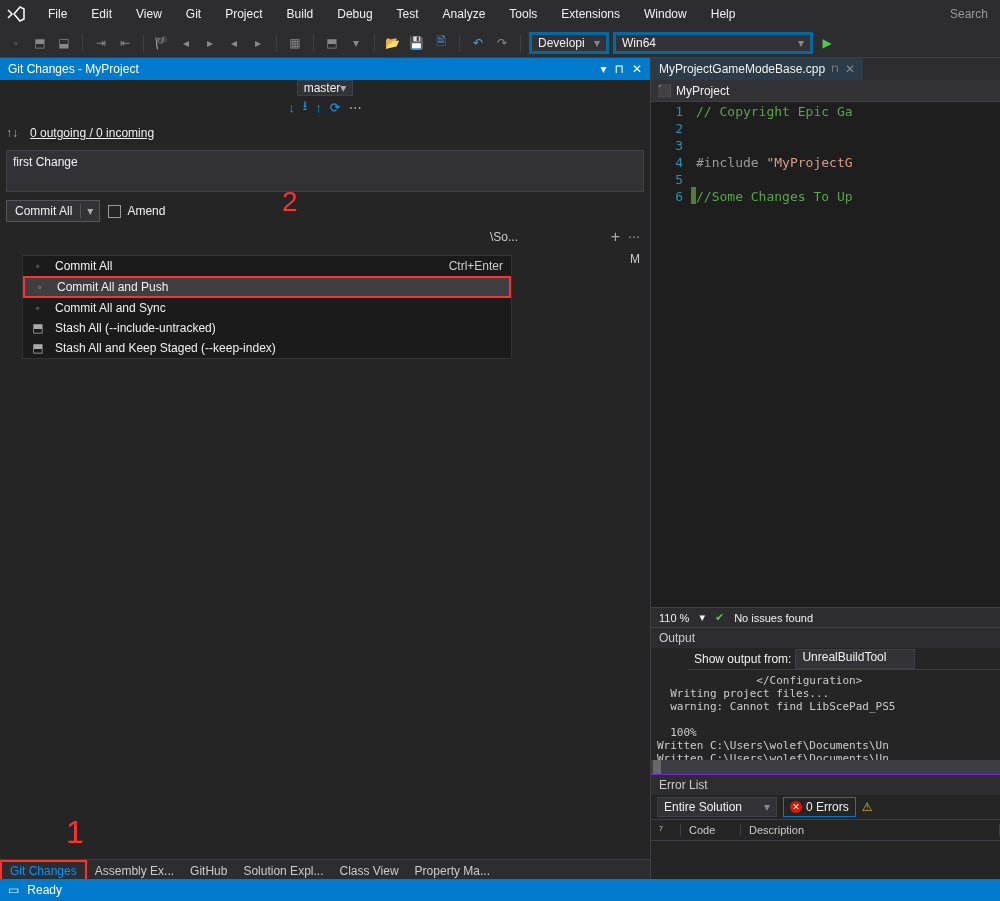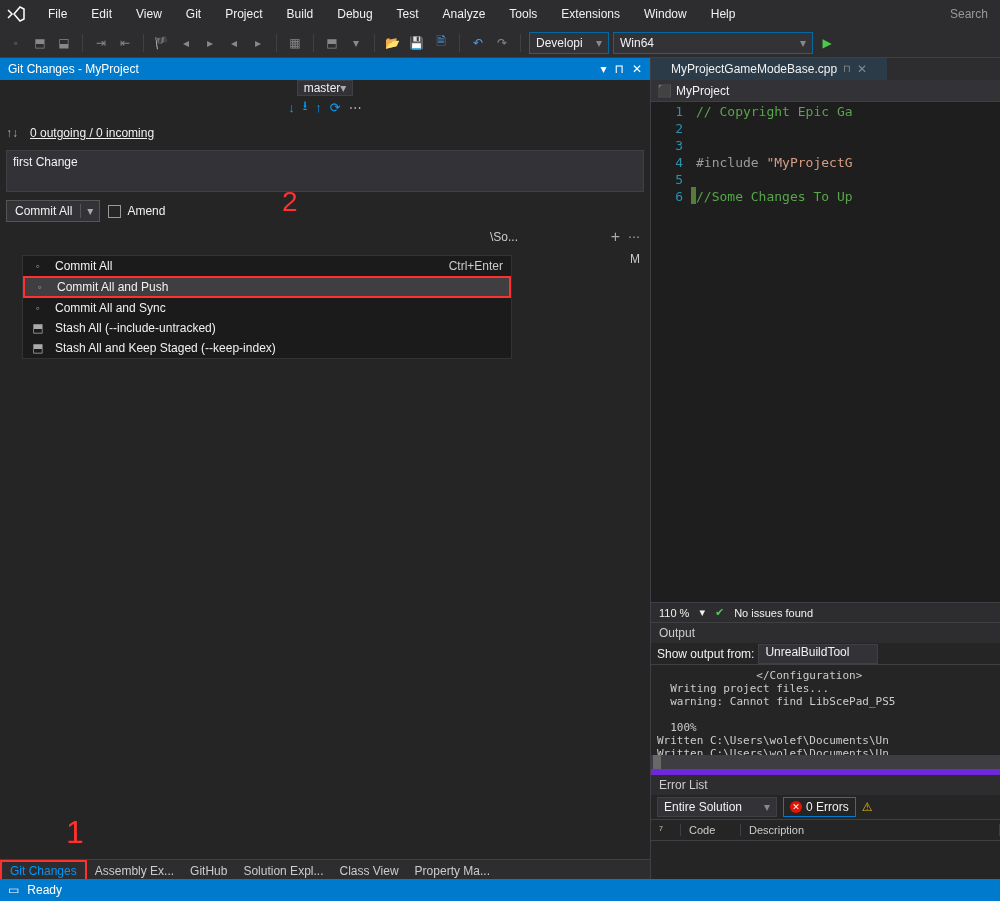--- a/index.html
+++ b/index.html
@@ -49,21 +49,21 @@
 .tb-icon {
   width: 20px; height: 20px;
   display: flex; align-items: center; justify-content: center;
   color: #888;
   font-size: 12px;
 }
 .tb-sep { width: 1px; height: 18px; background: #3f3f46; margin: 0 4px; }
 .tb-combo {
   height: 22px;
   background: #333337;
-  border: 1px solid #0369a1;
+  border: 3px solid #0369a1;
   color: #f1f1f1;
   padding: 0 6px;
   display: flex;
   align-items: center;
   min-width: 80px;
 }
 .tb-combo.wide { min-width: 200px; }
 .tb-combo .caret { margin-left: auto; color: #888; }
 .main {
   display: flex;
@@ -246,21 +246,21 @@
   font-size: 32px;
 }
 .editor-tabs {
   height: 22px;
   display: flex;
   align-items: center;
   background: #2d2d30;
 }
 .ed-tab {
   background: #1c97ea22;
-  padding: 0 20px;
+  padding: 0 8px;
   height: 22px;
   line-height: 22px;
   display: flex;
   gap: 6px;
   align-items: center;
 }
 .ed-tab .pin { color: #888; font-size: 10px; }
 .ed-tab .x { color: #888; }
 .nav-row {
   height: 22px;
@@ -312,40 +312,41 @@
   color: #ccc;
   background: #2d2d30;
 }
 .out-toolbar {
   height: 22px;
   display: flex;
   align-items: center;
   padding: 0 6px;
   gap: 4px;
   border-bottom: 1px solid #3f3f46;
+  margin-left: 37px;
 }
 .out-combo {
   background: #333337;
   border: 1px solid #3f3f46;
   height: 20px;
   color: #f1f1f1;
   padding: 0 6px;
   min-width: 120px;
 }
 .out-text {
   font-family: Consolas, monospace;
   font-size: 11px;
   padding: 4px 6px;
   color: #ccc;
   white-space: pre;
   height: 90px;
   overflow: hidden;
 }
 .error-panel {
-  border-top: 6px solid #6d28d9;
+  border-top: 1px solid #6d28d9;
   background: #252526;
 }
 .err-toolbar {
   height: 24px;
   display: flex;
   align-items: center;
   gap: 6px;
   padding: 0 6px;
 }
 .err-combo {

